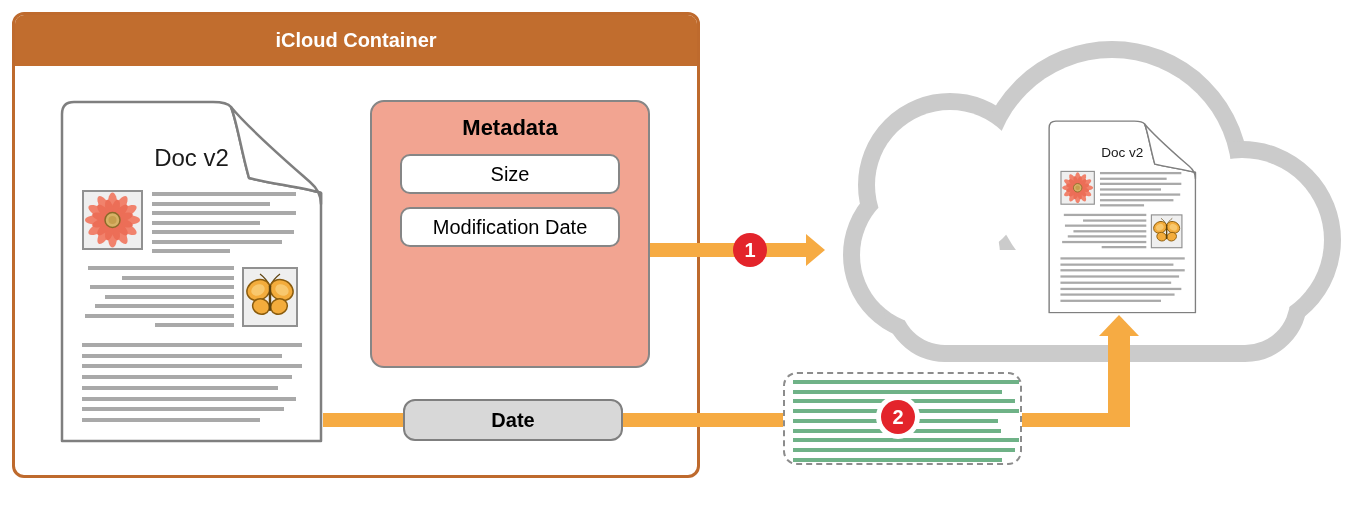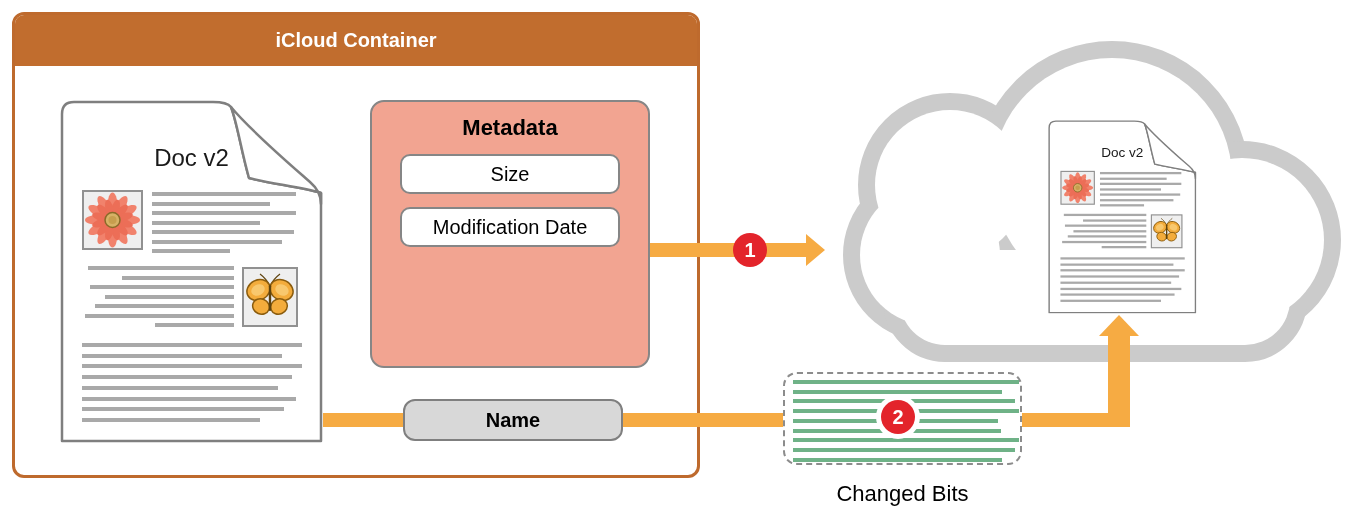--- a/index.html
+++ b/index.html
@@ -215,35 +215,34 @@
       <div class="tline" style="left: 22px; top: 317.9px; width: 178px;"></div>
     </div>
 
   <div class="abs metadata">
     <div class="metadata-title">Metadata</div>
     <div class="meta-field">Size</div>
     <div class="meta-field">Modification Date</div>
   </div>
 
   <div class="abs databar">
-    <span>Name</span>
+    <span>Date</span>
   </div>
 
   <div class="abs changed" id="changed-box">
       <div class="gline" style="left: 8px; top: 6px; width: 226px;"></div>
       <div class="gline" style="left: 8px; top: 15.7px; width: 209px;"></div>
       <div class="gline" style="left: 8px; top: 25.4px; width: 222px;"></div>
       <div class="gline" style="left: 8px; top: 35.1px; width: 226px;"></div>
       <div class="gline" style="left: 8px; top: 44.8px; width: 205px;"></div>
       <div class="gline" style="left: 8px; top: 54.5px; width: 208px;"></div>
       <div class="gline" style="left: 8px; top: 64.2px; width: 226px;"></div>
       <div class="gline" style="left: 8px; top: 73.9px; width: 222px;"></div>
       <div class="gline" style="left: 8px; top: 83.6px; width: 209px;"></div>
     </div>
-  <div class="abs changed-label">Changed Bits</div>
 
   <div class="abs badge badge-1">
     <span>1</span>
   </div>
   <div class="abs badge badge-2">
     <span>2</span>
   </div>
 
 <div class="abs doc doc-small">
     <svg class="page-svg" width="263" height="343" viewBox="0 0 263 343">

